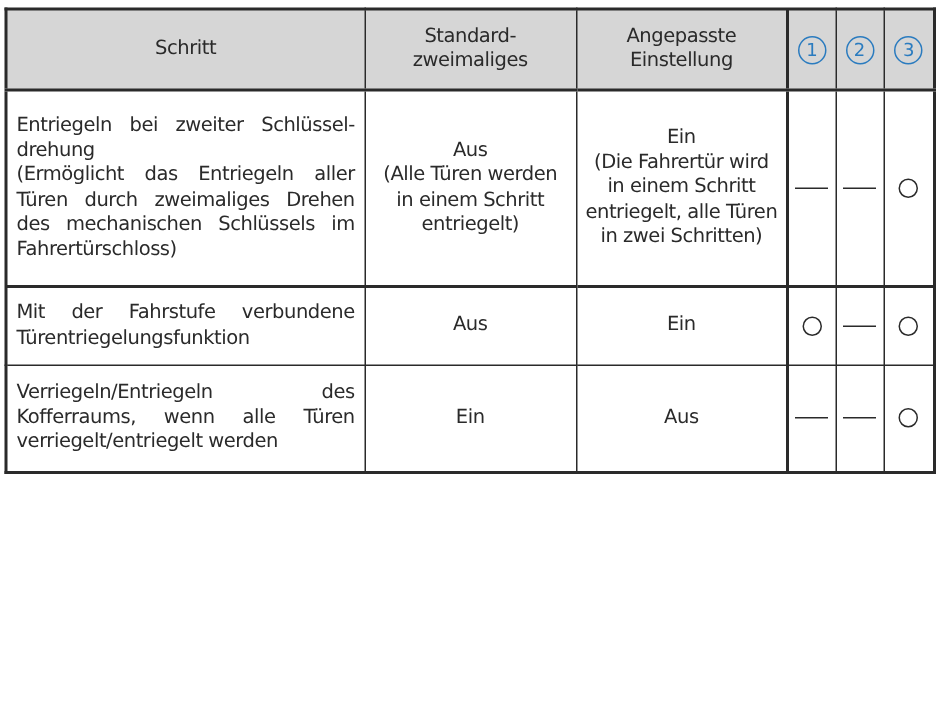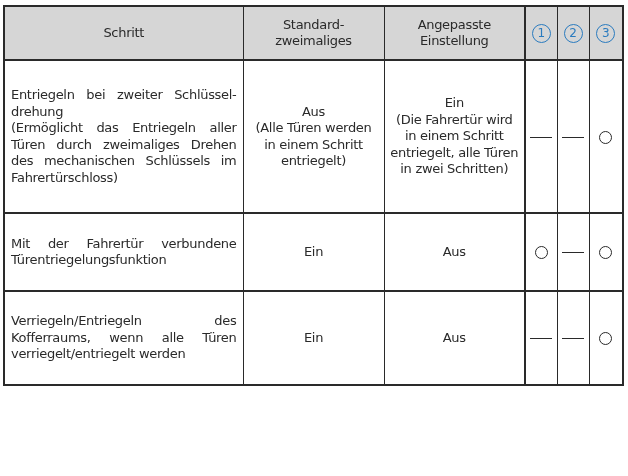--- a/index.html
+++ b/index.html
@@ -3,21 +3,21 @@
 <meta charset="utf-8">
 <style>
   html, body { margin: 0; padding: 0; background: #ffffff; }
   body { width: 628px; height: 476px; position: relative; overflow: hidden;
          font-family: "DejaVu Sans", "Liberation Sans", sans-serif; color: #2a2a2a; }
   table { position: absolute; left: 3px; top: 5px; width: 619px; border-collapse: collapse;
           table-layout: fixed; font-size: 13px; line-height: 16.5px; letter-spacing: -0.3px; }
   th, td { border: 1px solid #2a2a2a; padding: 0 5px; vertical-align: middle; }
   thead th { background: #d6d6d6; font-weight: normal; text-align: center; height: 52px;
              border-bottom: 2px solid #2a2a2a; }
-  td.func { text-align: justify; text-align-last: left; padding: 14px 6px; }
+  td.func { text-align: justify; text-align-last: left; padding: 3px 6px; }
   td.val { text-align: center; }
   td.mark { text-align: center; padding: 0; font-size: 14px; }
   th.num { padding: 0; }
   .circ { display: inline-block; width: 17px; height: 17px; border: 1.3px solid #2a7bbf;
           border-radius: 50%; color: #2a7bbf; font-size: 12px; line-height: 17px; text-align: center;
           letter-spacing: 0; }
   .circle-mark { display: inline-block; width: 11px; height: 11px; border: 1.2px solid #2a2a2a;
                  border-radius: 50%; vertical-align: middle; }
   .dash-mark { display: inline-block; width: 22px; border-top: 1.2px solid #2a2a2a; vertical-align: middle; }
   tr.r0 td { height: 123px; }
@@ -59,24 +59,24 @@
         <td class="func" style="white-space: pre-line;">Entriegeln bei zweiter Schlüssel-drehung
 (Ermöglicht das Entriegeln aller Türen durch zweimaliges Drehen des mechanischen Schlüssels im Fahrertürschloss)</td>
         <td class="val" style="white-space: pre-line;">Aus
 (Alle Türen werden in einem Schritt entriegelt)</td>
         <td class="val" style="white-space: pre-line;">Ein
 (Die Fahrertür wird in einem Schritt entriegelt, alle Türen in zwei Schritten)</td>
         <td class="mark col-sep"><span class="dash-mark"></span></td>
         <td class="mark"><span class="dash-mark"></span></td>
         <td class="mark"><span class="circle-mark"></span></td>
       </tr>
-      <tr class="r4 thick">
-        <td class="func" style="white-space: pre-line;">Mit der Fahrertür verbundene Türentriegelungsfunktion</td>
+      <tr class="r3">
+        <td class="func" style="white-space: pre-line;">Mit der Fahrstufe verbundene Türentriegelungsfunktion</td>
+        <td class="val" style="white-space: pre-line;">Aus</td>
         <td class="val" style="white-space: pre-line;">Ein</td>
-        <td class="val" style="white-space: pre-line;">Aus</td>
         <td class="mark col-sep"><span class="circle-mark"></span></td>
         <td class="mark"><span class="dash-mark"></span></td>
         <td class="mark"><span class="circle-mark"></span></td>
       </tr>
       <tr class="r5">
         <td class="func" style="white-space: pre-line;">Verriegeln/Entriegeln des Kofferraums, wenn alle Türen verriegelt/entriegelt werden</td>
         <td class="val" style="white-space: pre-line;">Ein</td>
         <td class="val" style="white-space: pre-line;">Aus</td>
         <td class="mark col-sep"><span class="dash-mark"></span></td>
         <td class="mark"><span class="dash-mark"></span></td>

